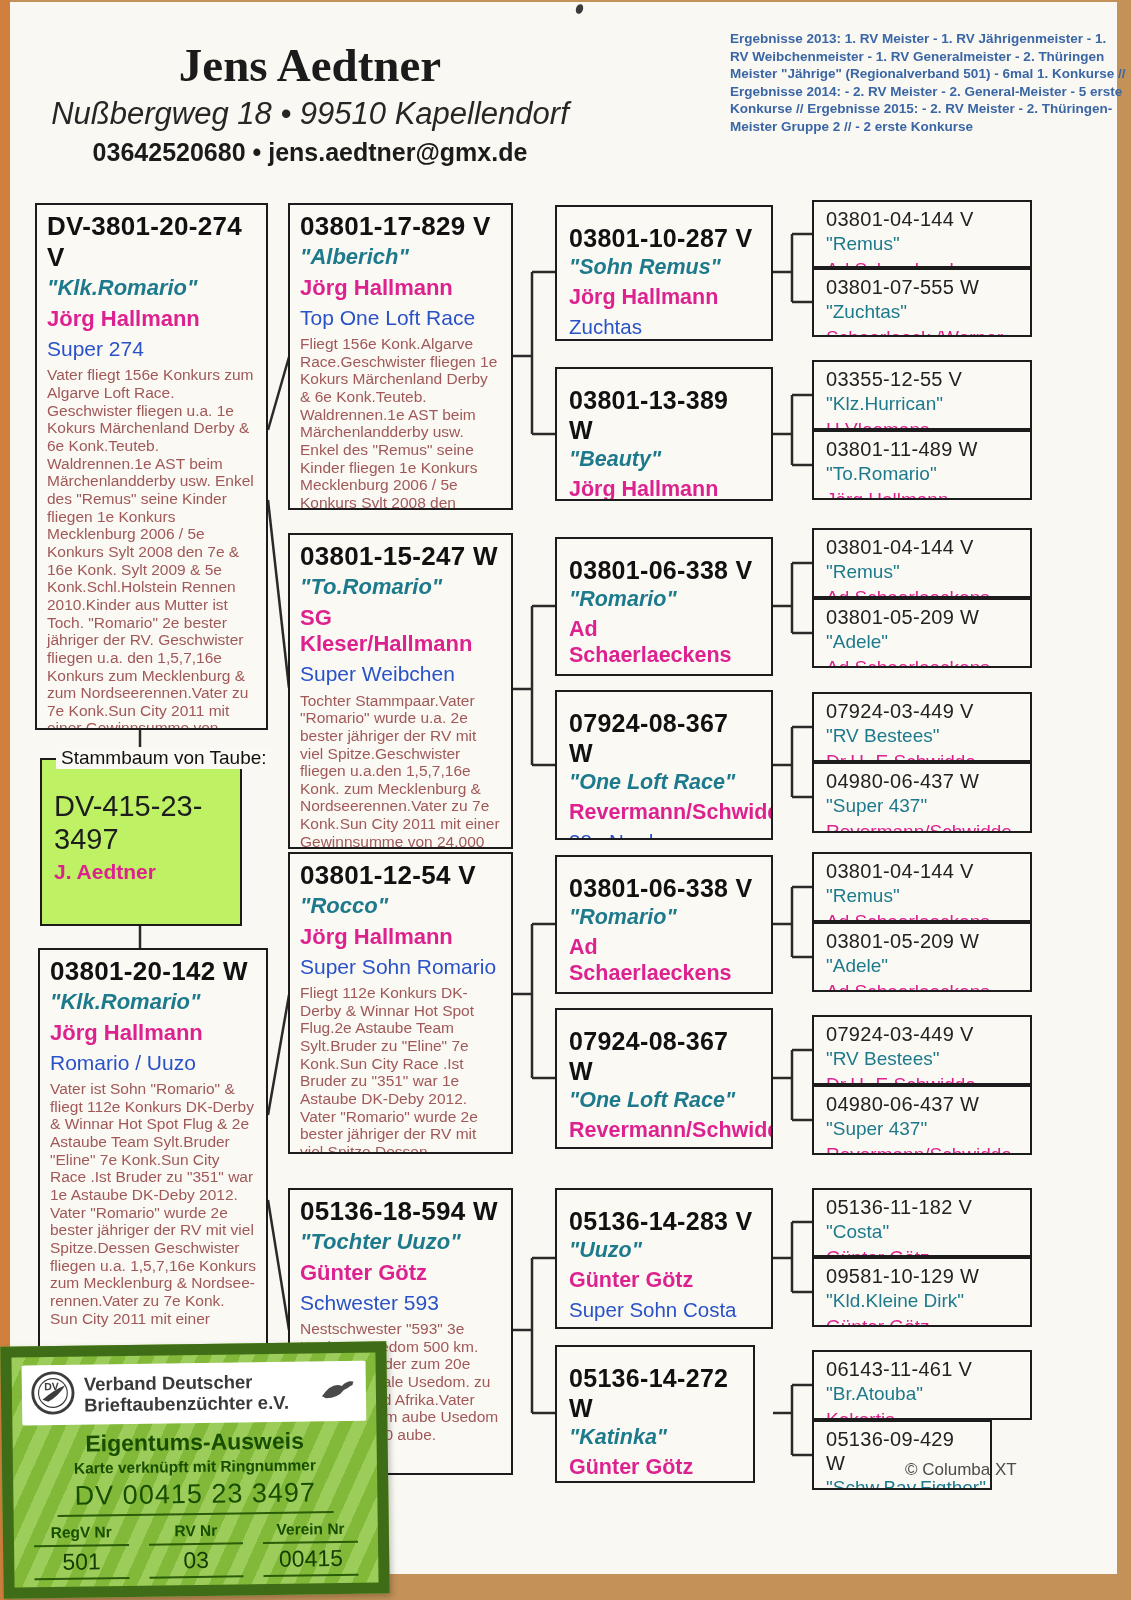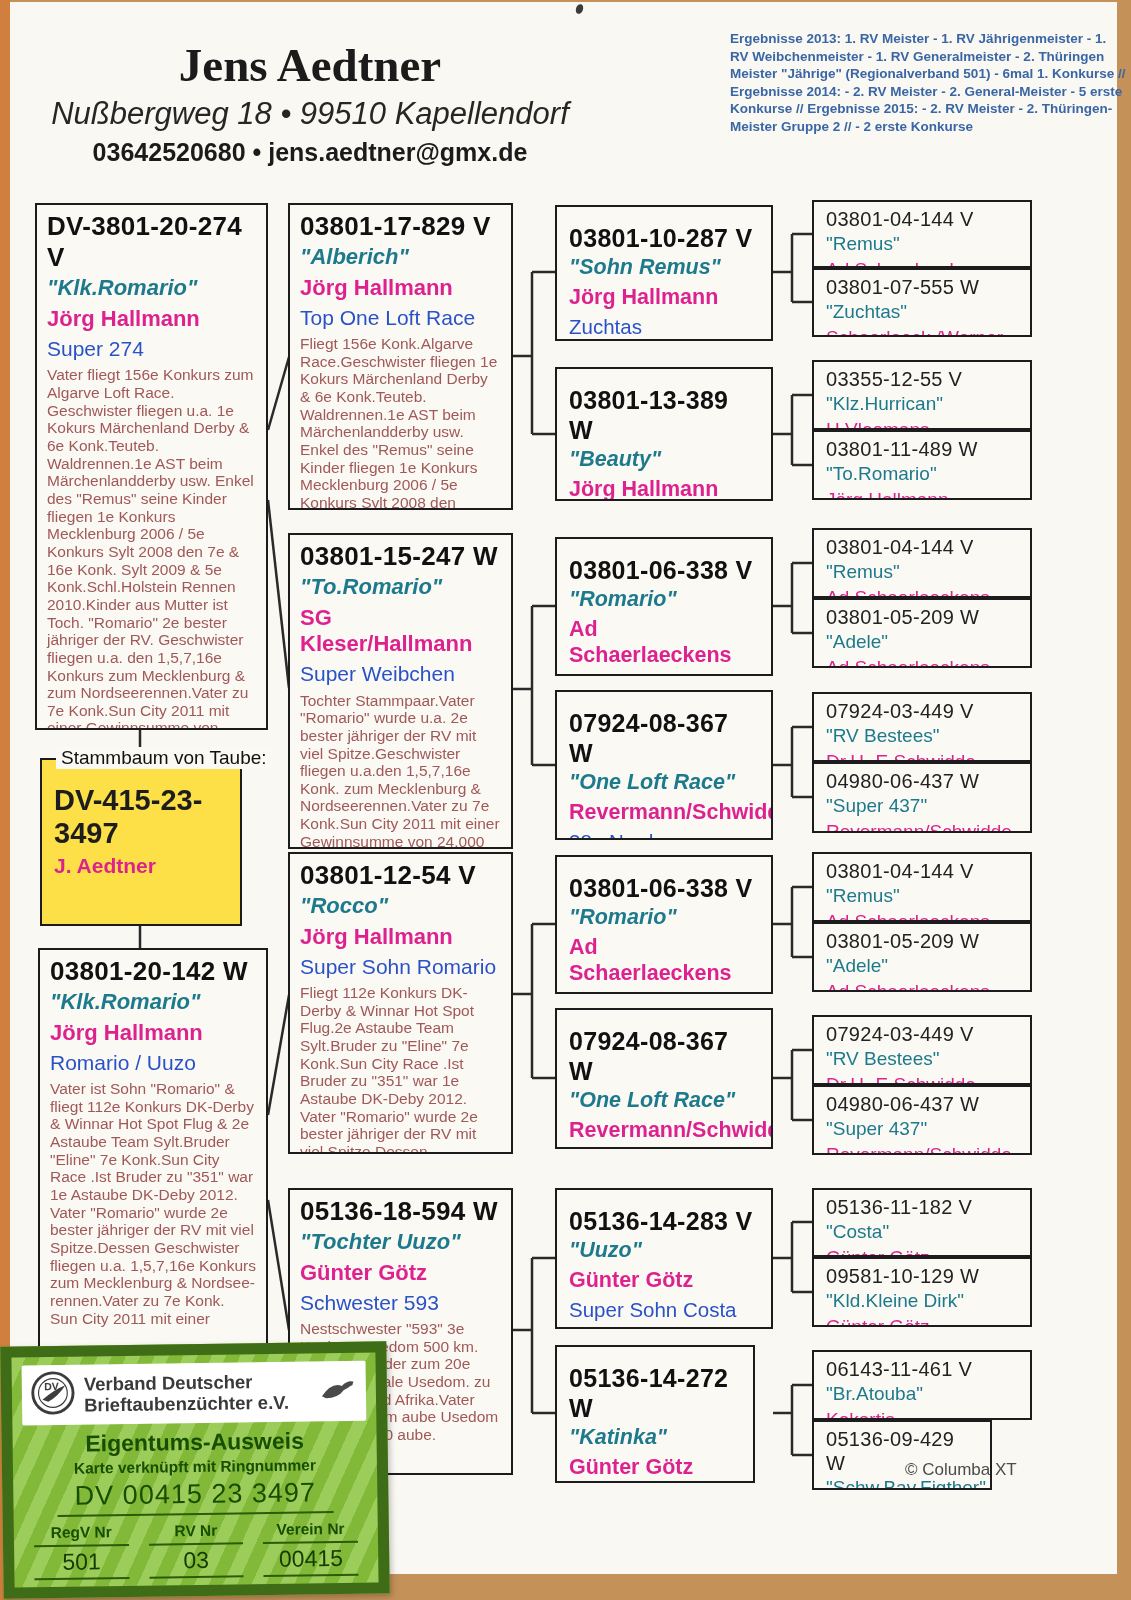--- a/index.html
+++ b/index.html
@@ -40,24 +40,24 @@
   .g3 .breeder{font-size:21.5px;}
   .g3 .note{font-size:20.5px;}
 
   .g4{padding:5px 12px;}
   .g4 .ring{font-size:20px;font-weight:normal;color:#222;}
   .g4 .pname{font-size:19px;font-weight:normal;font-style:normal;margin-top:2px;}
   .g4 .breeder{font-size:19px;font-weight:normal;margin-top:3px;}
 
   
   .stamm{position:absolute;left:40px;top:758px;width:202px;height:168px;
-    border:2.5px solid #1c1c1c;background:#fde047;z-index:2;box-sizing:border-box;padding:14px 12px;}
+    border:2.5px solid #1c1c1c;background:#bef264;z-index:2;box-sizing:border-box;padding:14px 12px;}
   .stamm-label{position:absolute;left:14px;top:-13px;background:#fbf9f4;padding:0 5px;
     font-size:19px;color:#111;white-space:nowrap;}
-  .stamm-ring{font-size:29px;font-weight:bold;color:#1d1d1d;margin-top:10px;}
+  .stamm-ring{font-size:29px;font-weight:normal;color:#1d1d1d;margin-top:16px;}
   .stamm-owner{font-size:21px;font-weight:bold;color:#dd2290;margin-top:4px;}
 
   
   .card{position:absolute;left:2px;top:1344px;width:386px;height:252px;z-index:5;
     background:#8cc43e;border:11px solid #3f6c17;box-sizing:border-box;
     transform:rotate(-0.8deg);box-shadow:2px 3px 6px rgba(0,0,0,.25);
     background-image:repeating-linear-gradient(115deg, rgba(255,255,255,.14) 0 13px, rgba(56,104,20,.12) 13px 26px);}
   .card-head{margin:8px 10px 0;background:#fff;border-radius:2px;padding:4px 8px;
     display:flex;align-items:center;gap:8px;height:52px;}
   .card-assoc{font-weight:bold;font-size:18.5px;color:#3a3a3a;line-height:1.15;flex:1;}

